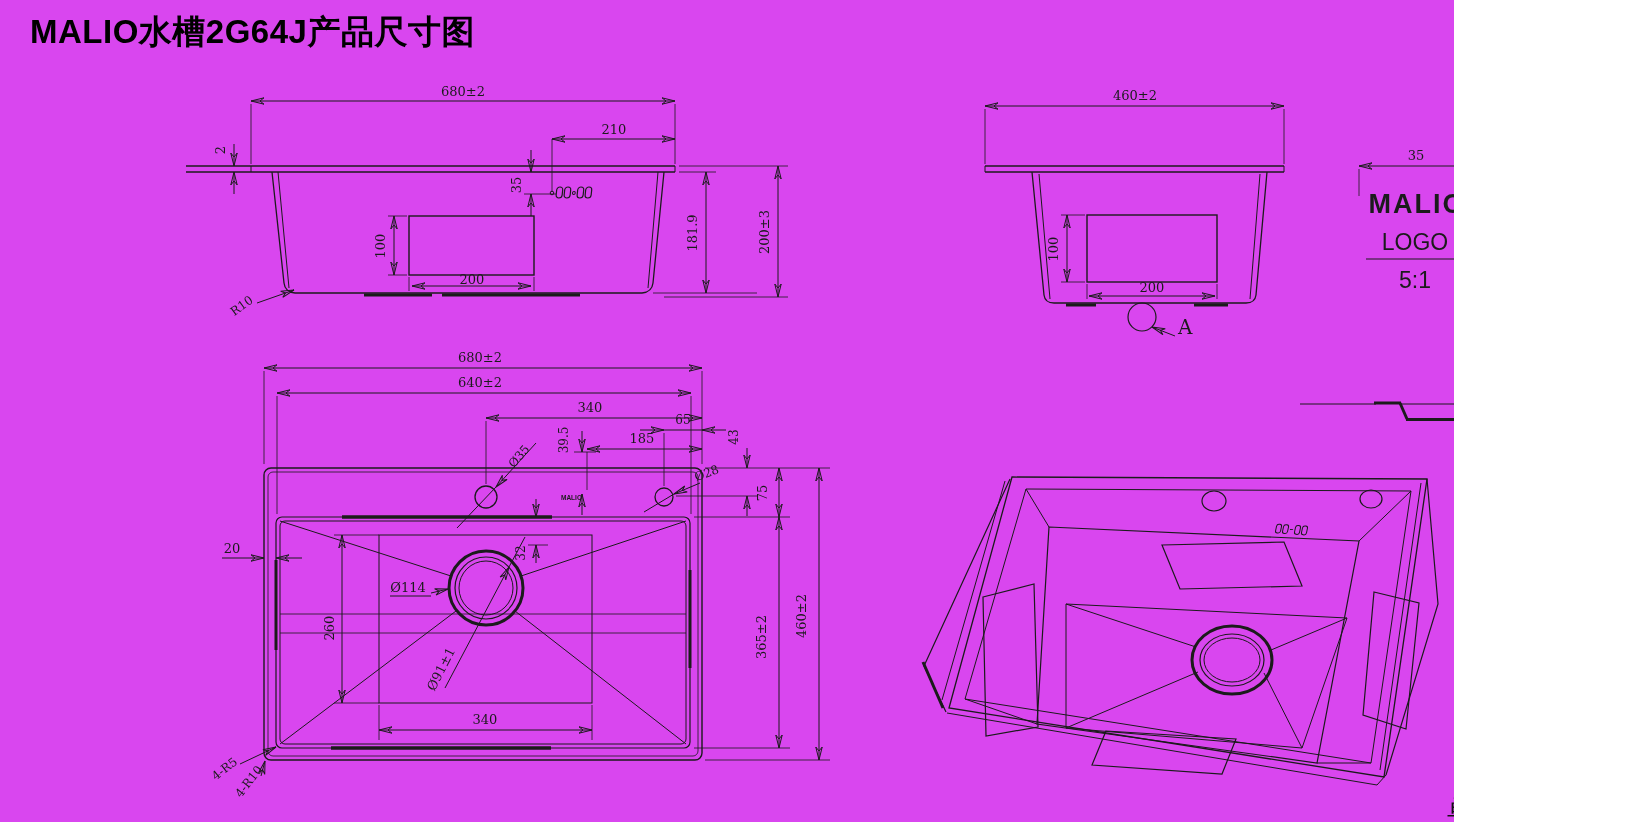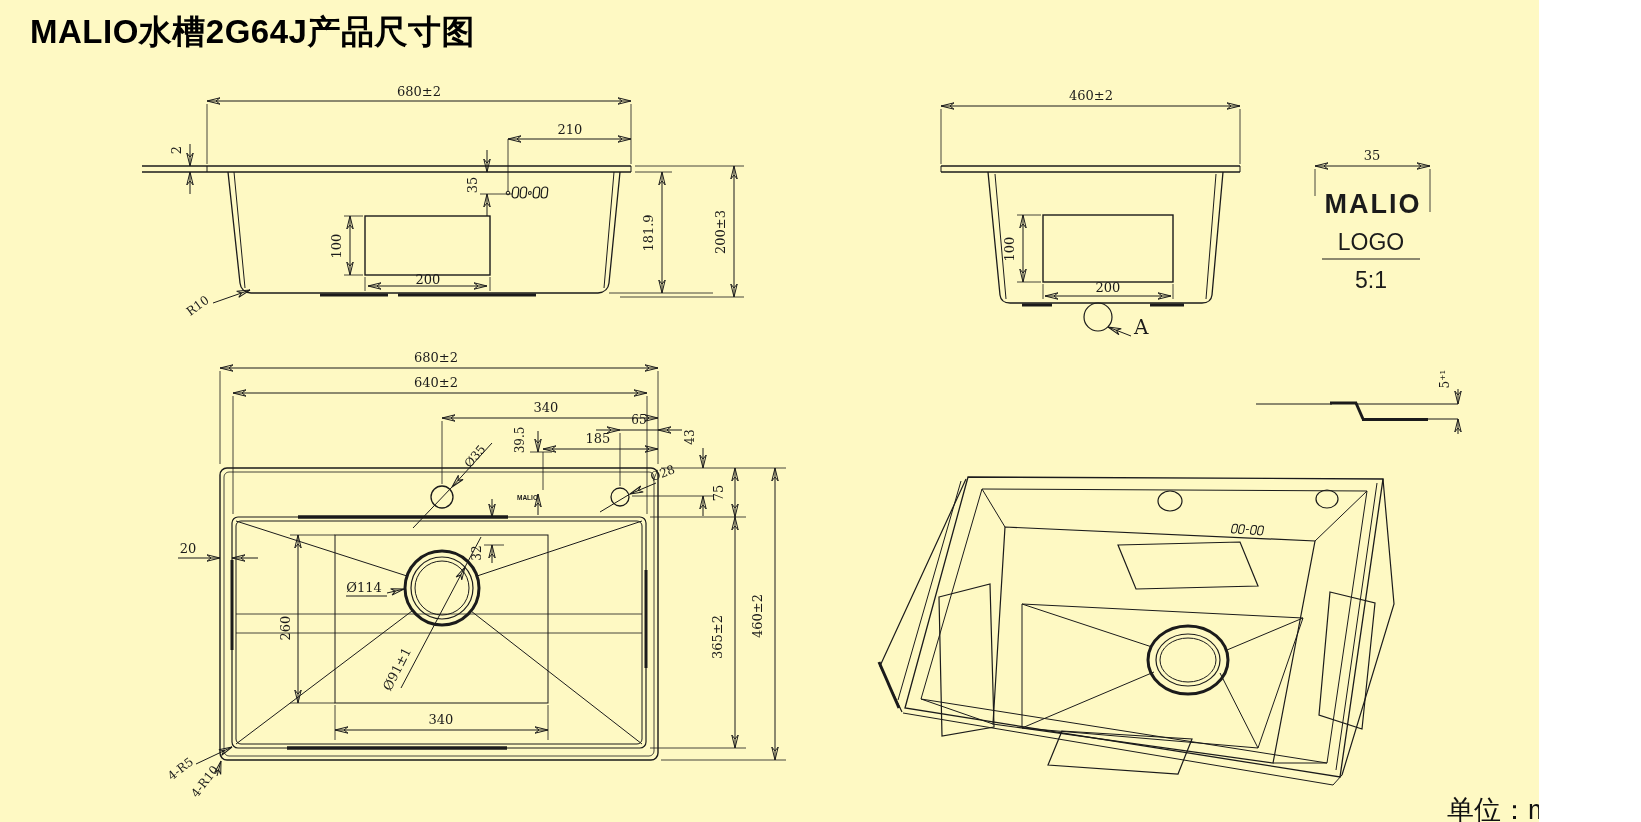--- a/index.html
+++ b/index.html
@@ -1,17 +1,17 @@
 <!DOCTYPE html>
 <html><head>
 <meta charset="utf-8">
 <style>
   html,body{margin:0;padding:0;background:#fff;}
-  #stage{position:relative;width:1539px;height:822px;background:#fef9c3;overflow:hidden;
-         font-family:"Liberation Sans",sans-serif;}
+  #stage{position:relative;width:1410px;height:822px;background:#d946ef;overflow:hidden;
+         font-family:"Liberation Sans",sans-serif;padding-left:44px;}
   .title{position:absolute;left:30px;top:10px;font-size:33px;font-weight:bold;color:#000;
          letter-spacing:0.5px;white-space:nowrap;}
   .unit{position:absolute;left:1447px;top:792px;font-size:27px;color:#111;white-space:nowrap;}
   #dwg line,#dwg path,#dwg rect,#dwg circle,#dwg ellipse{stroke:#1b1b1b;fill:none;stroke-width:1;}
   #dwg .w08{stroke-width:0.8}
   #dwg .w12{stroke-width:1.2}
   #dwg .w13{stroke-width:1.3}
   #dwg .w14{stroke-width:1.4}
   #dwg .w3{stroke-width:3}
   #dwg .w35{stroke-width:3.5}

